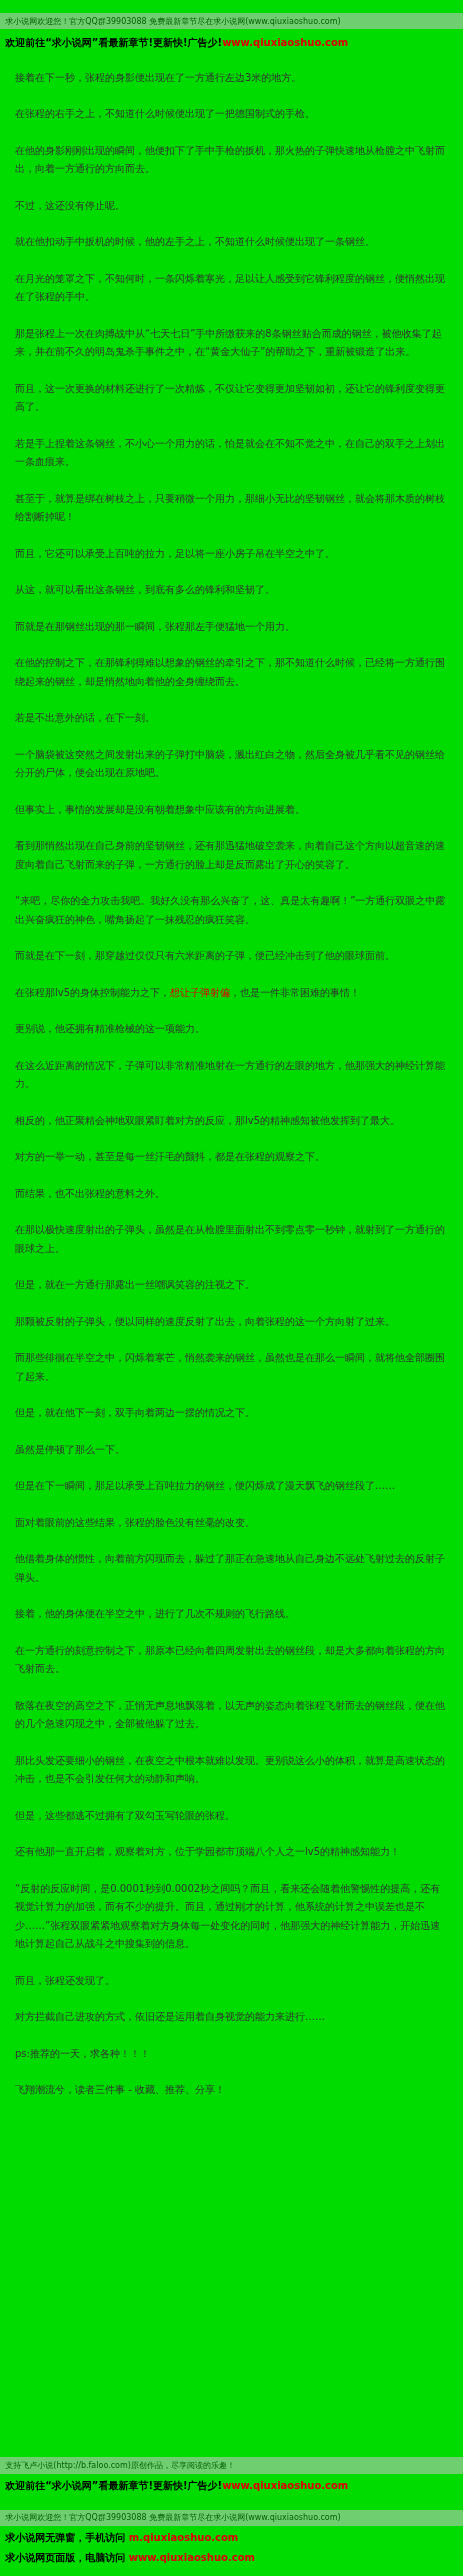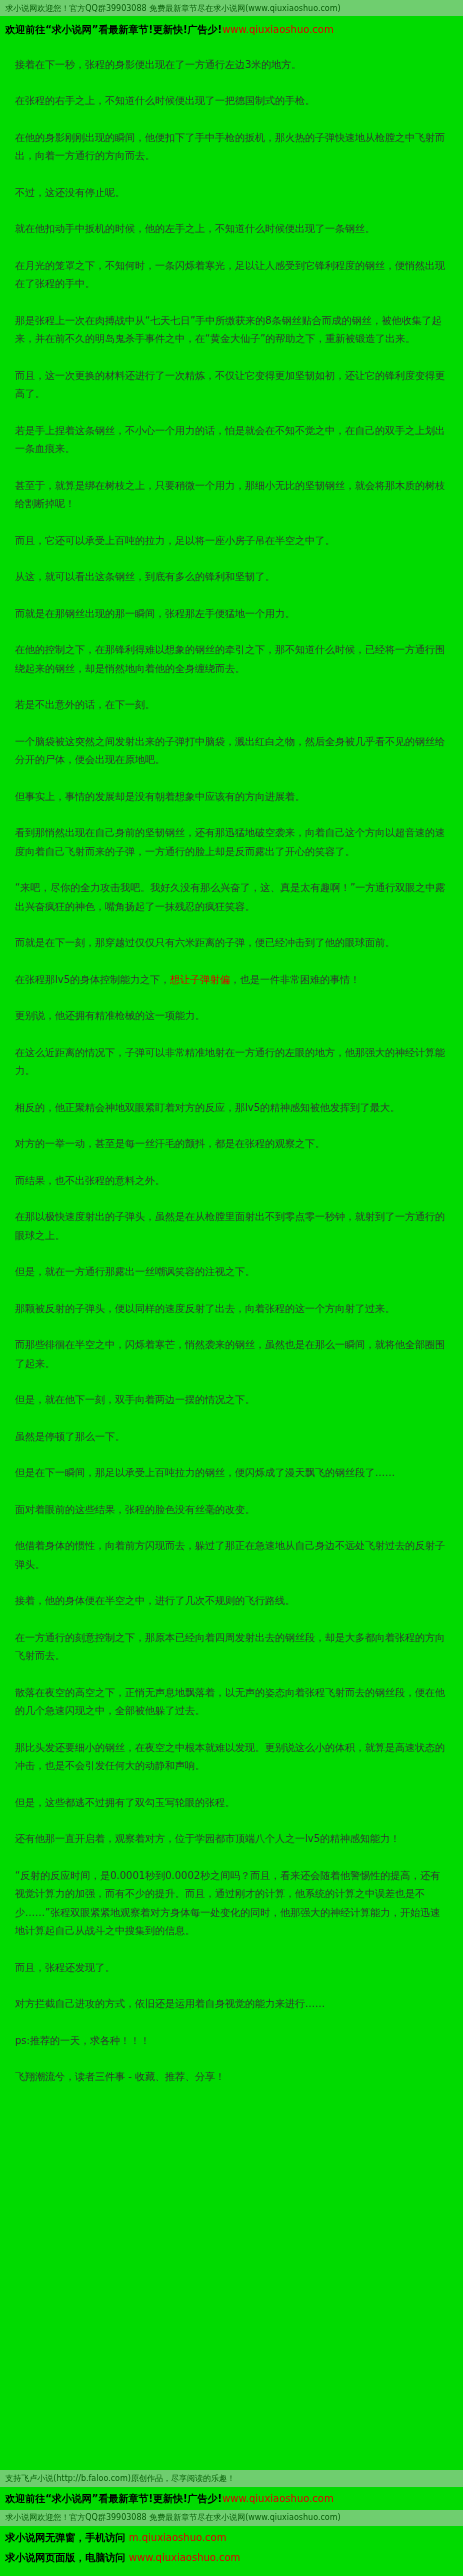--- a/index.html
+++ b/index.html
@@ -12,30 +12,31 @@
     display: flex;
     flex-direction: column;
     font-family: "DejaVu Sans", "Liberation Sans", sans-serif;
   }
   .band {
     background: var(--band-bg, #6FCE6F);
     color: var(--band-text, #086008);
     font-size: 8px;
     line-height: 1.4;
     padding: 2.6px 5.3px;
+    margin-top: 13px;
   }
   .promo {
     font-size: 10px;
     font-weight: bold;
     color: var(--promo, #000000);
     padding: 5.3px 5.3px 1.3px 5.3px;
     line-height: 1.5;
   }
   .red { color: var(--red, #E00000); }
-  a.link { text-decoration: none; cursor: pointer; font-weight: normal; }
+  a.link { text-decoration: none; cursor: pointer; font-weight: bold; }
   .frag {
     font-size: 10px;
     line-height: 18.5px;
     margin: 8px 6.6px 0 6.6px;
   }
   main { flex: 1 0 auto; padding: 0 0 5.3px 0; }
   main p {
     margin: 18px 15px;
     font-size: 10px;
     line-height: 18.5px;

